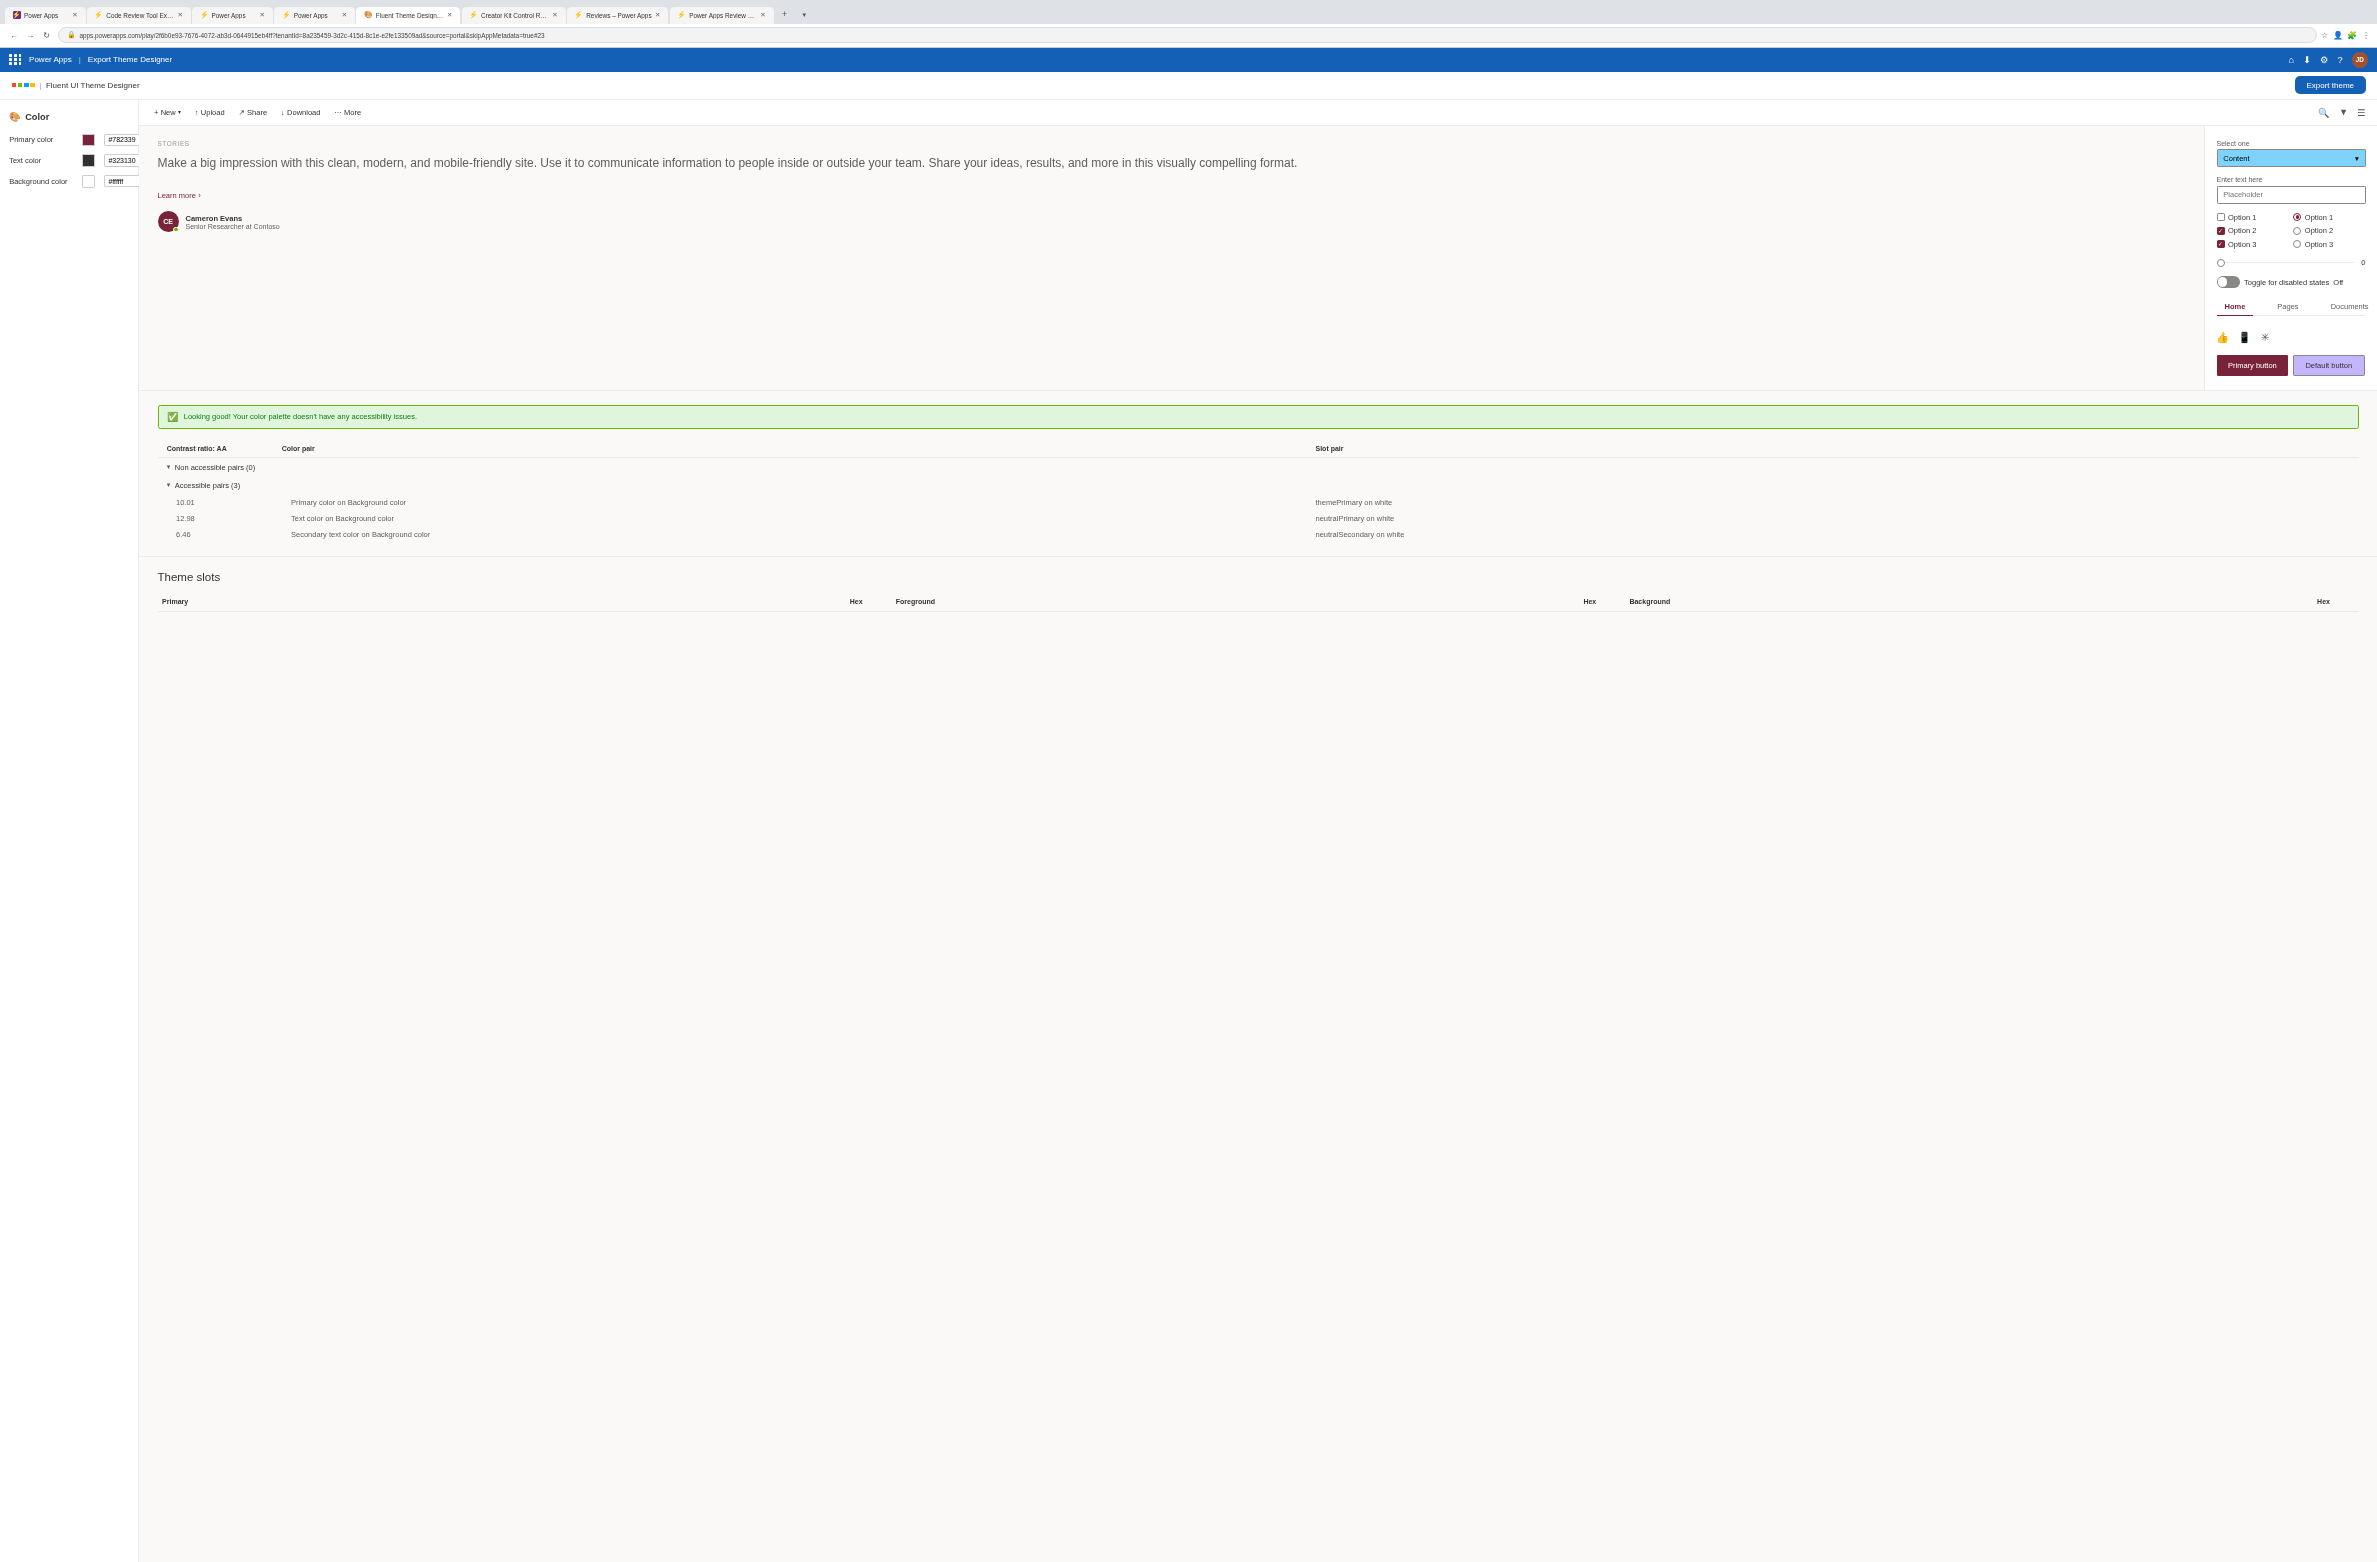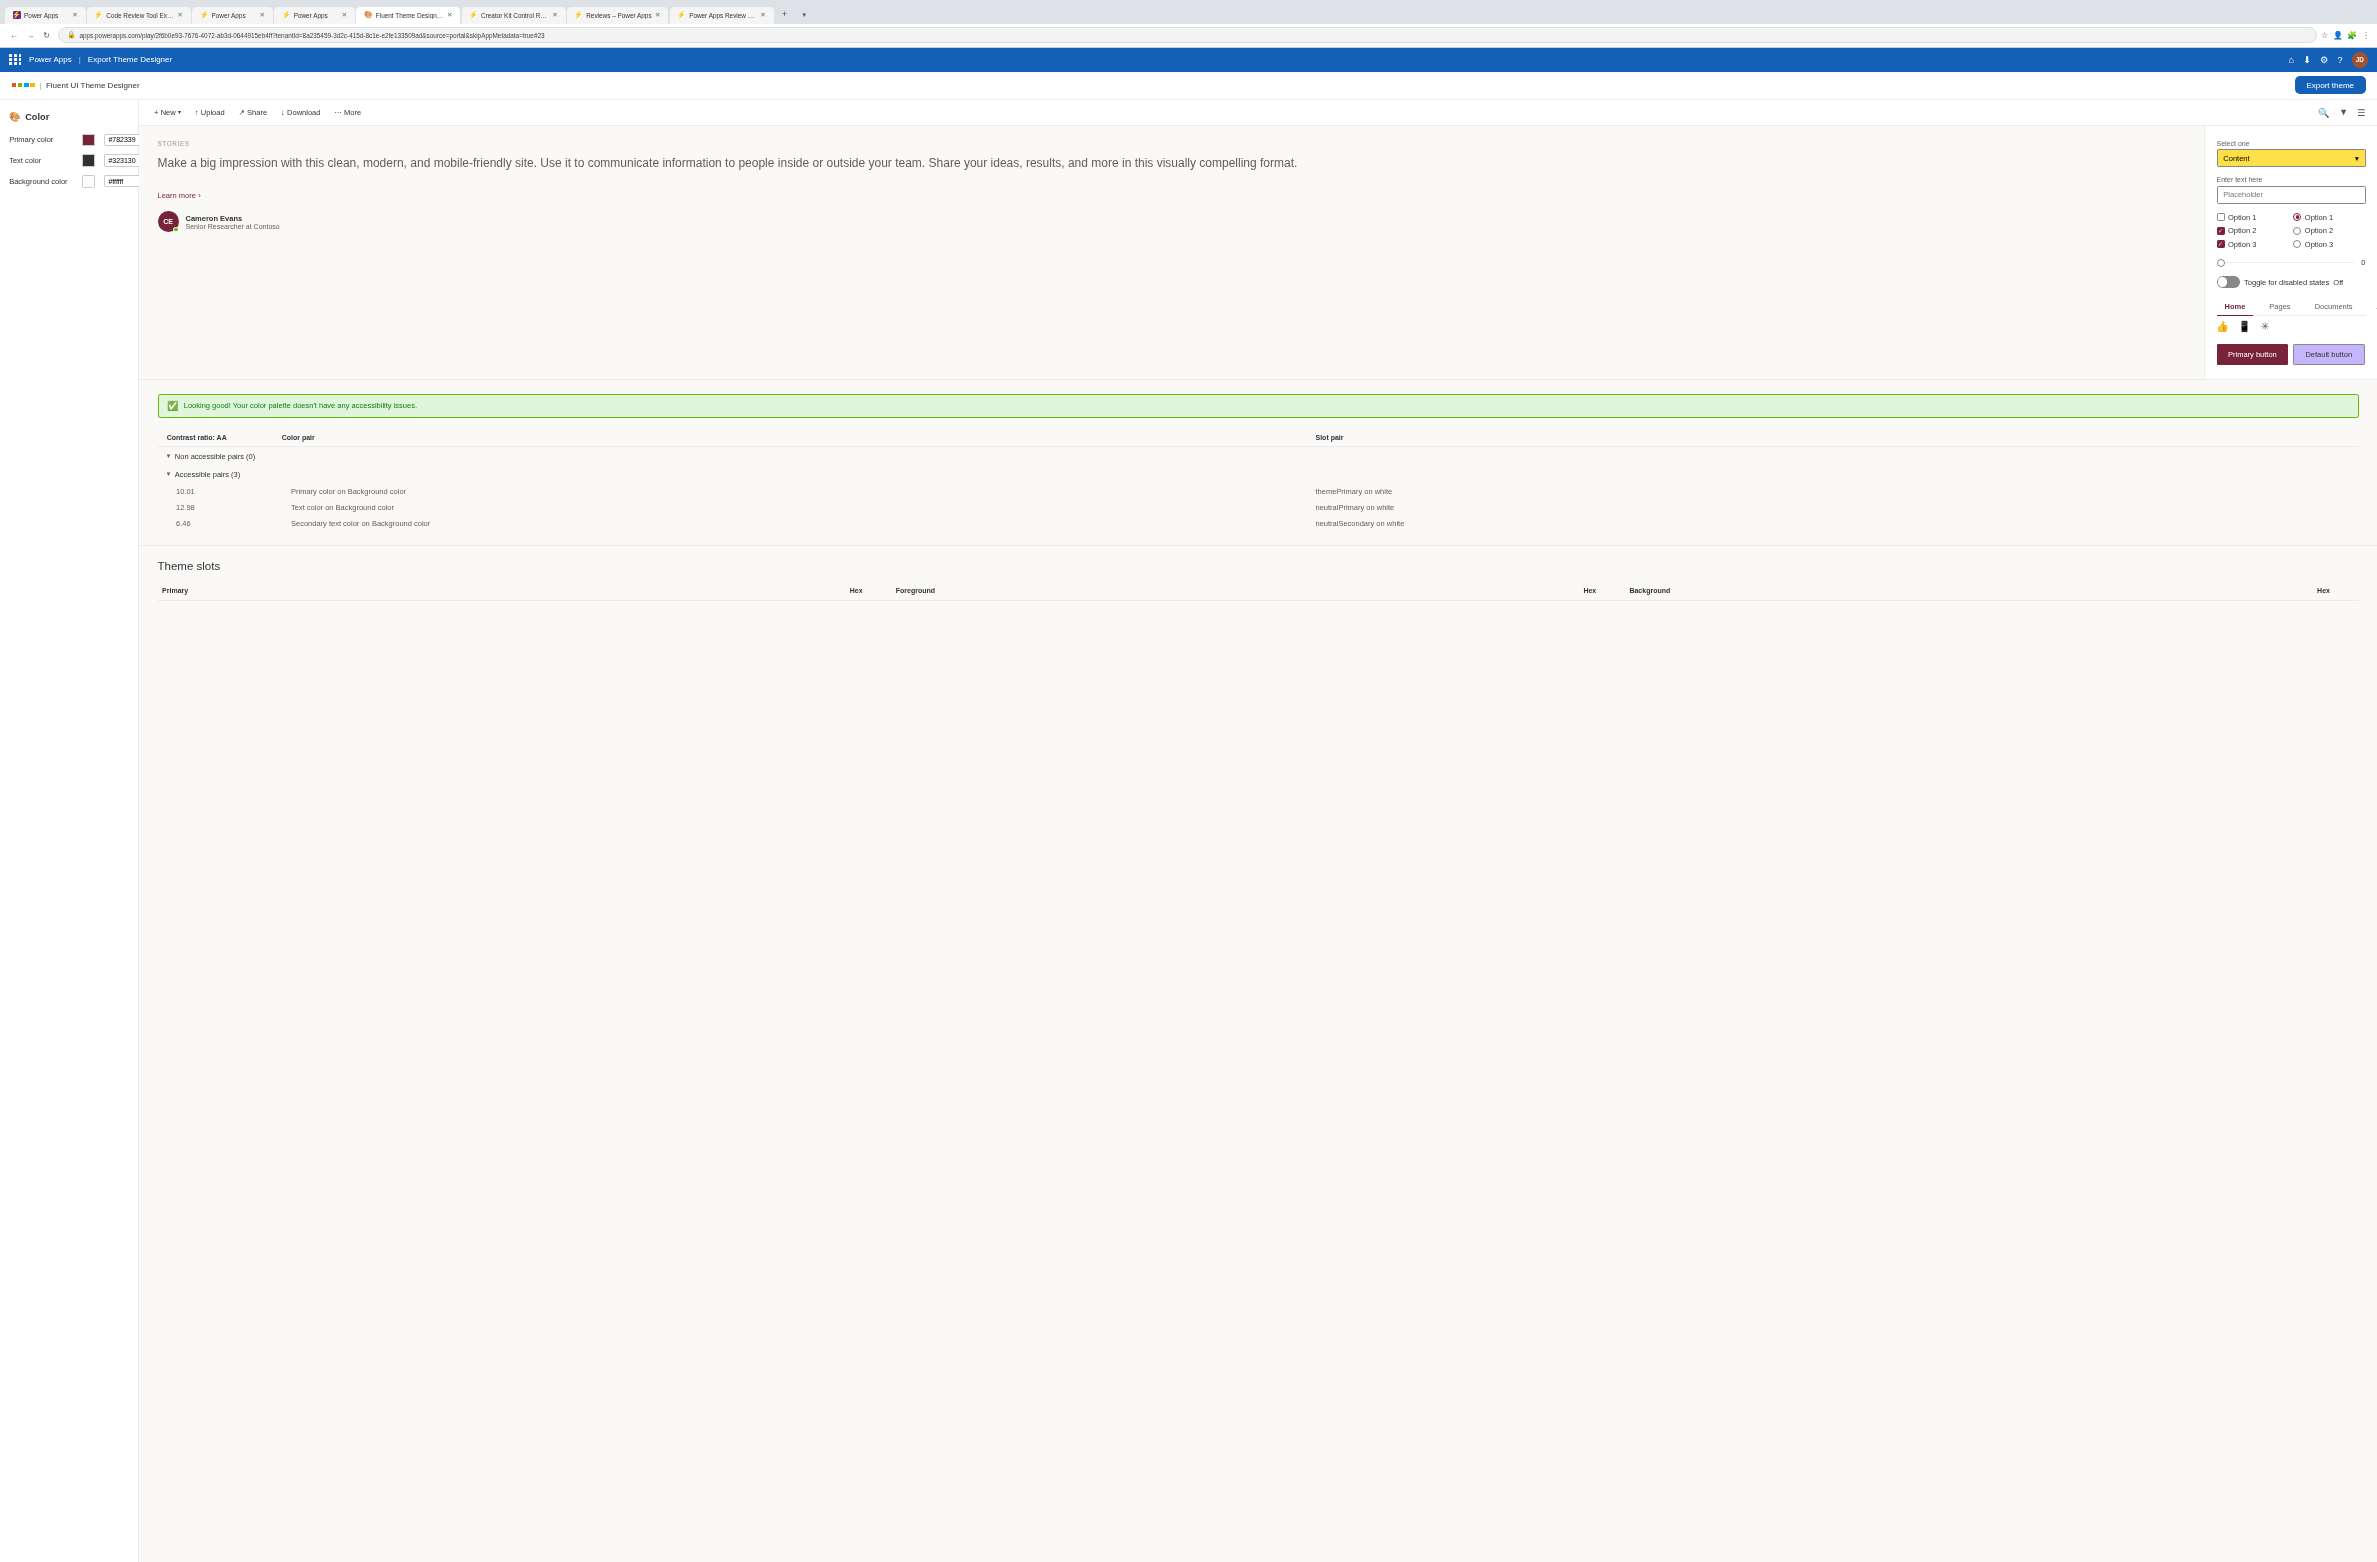--- a/index.html
+++ b/index.html
@@ -73,21 +73,21 @@
     .body-text { font-size: 12px; color: #605e5c; line-height: 1.6; margin-bottom: 18px; }
     .learn-more { font-size: 7.5px; color: #782339; cursor: pointer; display: flex; align-items: center; gap: 2.3px; margin-bottom: 11.5px; }
 
     .person-row { display: flex; align-items: center; gap: 7px; }
     .person-avatar { width: 21px; height: 21px; border-radius: 50%; background: #782339; display: flex; align-items: center; justify-content: center; color: white; font-size: 7px; font-weight: bold; position: relative; }
     .person-status { width: 5.8px; height: 5.8px; background: #6bb700; border-radius: 50%; position: absolute; bottom: 0; right: 0; border: 1.2px solid #fff; }
     .person-name { font-size: 7.5px; font-weight: 600; color: #333; }
     .person-title { font-size: 7px; color: #605e5c; }
 
     
-    .dropdown-select { display: flex; align-items: center; justify-content: space-between; border: 0.6px solid #8a8886; padding: 3.5px 5.8px; border-radius: 1.2px; font-size: 7.5px; cursor: pointer; margin-bottom: 9.2px; background: #fde047; }
+    .dropdown-select { display: flex; align-items: center; justify-content: space-between; border: 0.6px solid #8a8886; padding: 3.5px 5.8px; border-radius: 1.2px; font-size: 7.5px; cursor: pointer; margin-bottom: 9.2px; background: #7dd3fc; }
     .label-text { font-size: 7px; color: #605e5c; margin-bottom: 2.3px; }
 
     .text-input { border: 0.6px solid #8a8886; padding: 3.5px 5.8px; border-radius: 1.2px; font-size: 7.5px; width: 100%; margin-bottom: 9.2px; color: #a19f9d; }
 
     .options-grid { display: grid; grid-template-columns: 1fr 1fr; gap: 4.6px; margin-bottom: 9.2px; }
     .option-row { display: flex; align-items: center; gap: 3.5px; font-size: 7.5px; color: #333; }
     .checkbox { width: 8px; height: 8px; border: 0.6px solid #8a8886; border-radius: 1.2px; display: flex; align-items: center; justify-content: center; flex-shrink: 0; }
     .checkbox.checked { background: #782339; border-color: #782339; }
     .checkbox.checked::after { content: '✓'; color: white; font-size: 5.8px; }
     .radio { width: 8px; height: 8px; border: 1.2px solid #8a8886; border-radius: 50%; display: flex; align-items: center; justify-content: center; flex-shrink: 0; }
@@ -97,21 +97,21 @@
     .slider-row { display: flex; align-items: center; gap: 7px; margin-bottom: 9.2px; }
     .slider-track { flex: 1; height: 1.2px; background: #edebe9; border-radius: 1.2px; position: relative; }
     .slider-thumb { width: 8px; height: 8px; background: #fff; border: 1.2px solid #8a8886; border-radius: 50%; position: absolute; left: 0; top: 50%; transform: translateY(-50%); }
     .slider-value { font-size: 7.5px; color: #333; }
 
     .toggle-row { display: flex; align-items: center; gap: 4.6px; margin-bottom: 9.2px; }
     .toggle-track { width: 23px; height: 11.5px; background: #8a8886; border-radius: 5.8px; position: relative; cursor: pointer; }
     .toggle-thumb { width: 9.2px; height: 9.2px; background: white; border-radius: 50%; position: absolute; top: 1.2px; left: 1.2px; }
     .toggle-label { font-size: 7.5px; color: #333; }
 
-    .nav-tabs { display: flex; gap: 8px; border-bottom: 1.2px solid #edebe9; margin-bottom: 4px; }
+    .nav-tabs { display: flex; gap: 16px; border-bottom: 1.2px solid #edebe9; margin-bottom: 15px; }
     .nav-tab { padding: 4.6px 8px; font-size: 7.5px; color: #605e5c; cursor: pointer; border-bottom: 1.2px solid transparent; margin-bottom: -1.2px; }
     .nav-tab.active { color: #782339; border-bottom-color: #782339; font-weight: 600; }
 
     .icon-row { display: flex; gap: 9.2px; margin-bottom: 11.5px; }
     .icon-item { font-size: 10.4px; color: #605e5c; cursor: pointer; }
     .icon-item.active { color: #782339; }
 
     .buttons-row { display: flex; gap: 4.6px; }
     .primary-btn { background: #782339; color: white; border: none; padding: 4.6px 11.5px; border-radius: 1.2px; font-size: 7.5px; cursor: pointer; font-weight: 500; }
     .default-btn { background: #c4b5fd; color: #333; border: 0.6px solid #8a8886; padding: 4.6px 11.5px; border-radius: 1.2px; font-size: 7.5px; cursor: pointer; }

